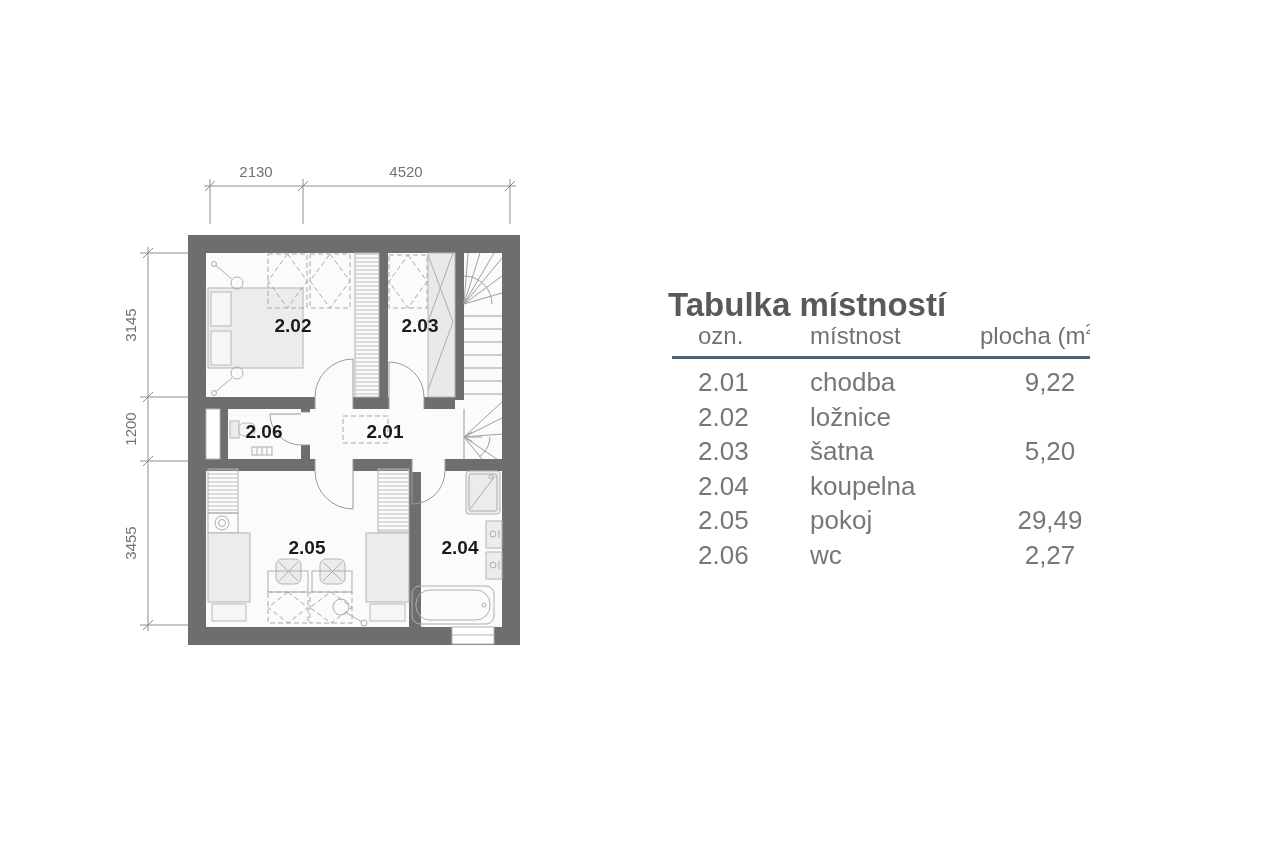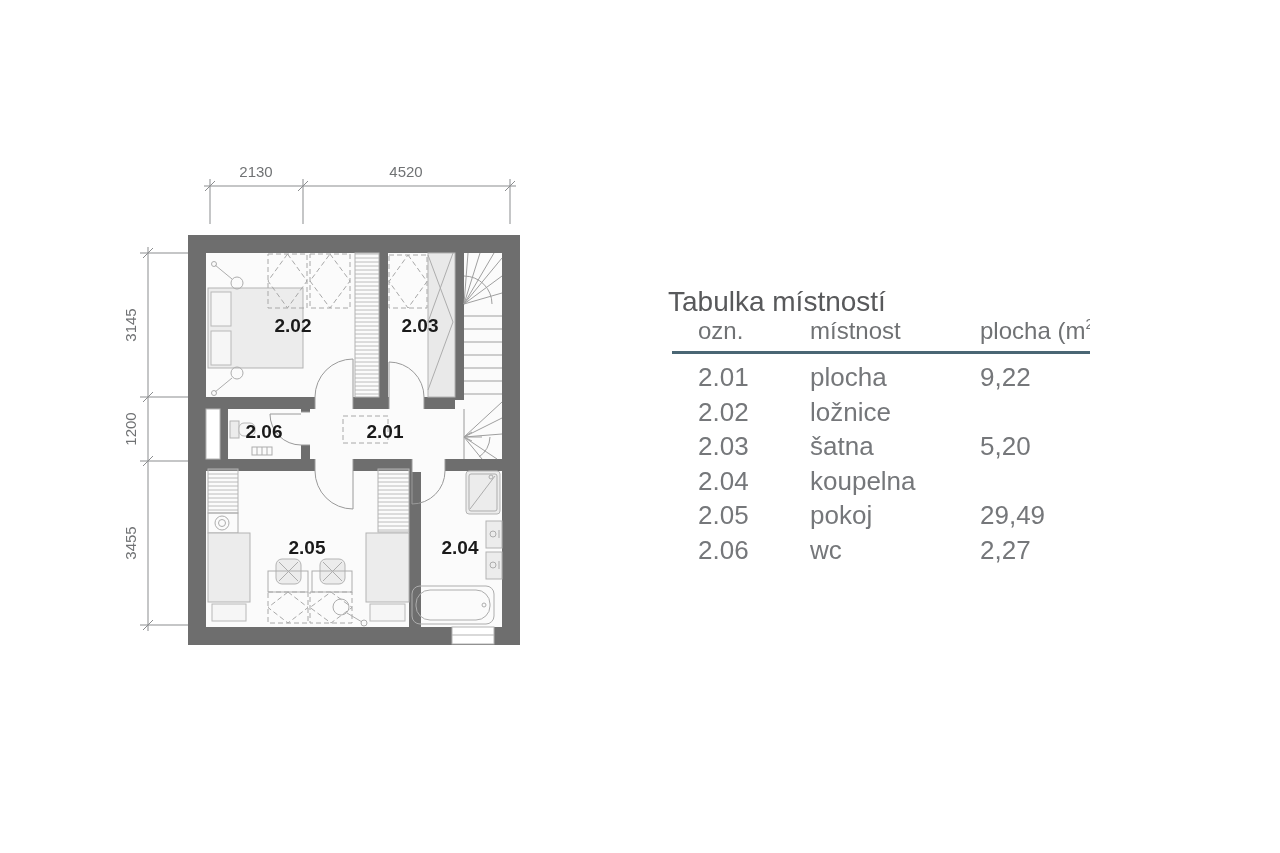--- a/index.html
+++ b/index.html
@@ -14,31 +14,31 @@
   .furn{stroke:#adadad;stroke-width:1;fill:none;}
   .furn-fill{stroke:#b3b3b3;stroke-width:1;fill:#ececec;}
   .furn-light{stroke:#b8b8b8;stroke-width:1;fill:#f6f6f6;}
   .door-arc{stroke:#9a9a9a;stroke-width:1;fill:none;}
   .jamb{stroke:#9a9a9a;stroke-width:1;}
   .dash{stroke:#a8a8a8;stroke-width:1;fill:none;stroke-dasharray:5 3;}
   .stair{stroke:#9f9f9f;stroke-width:1;fill:none;}
   .dimline{stroke:#8b8d8f;stroke-width:1;}
   
   .table-block{position:absolute;left:668px;top:288px;width:512px;color:#75777a;}
-  .tbl-title{font-size:28px;font-weight:normal;color:#58595b;line-height:1;}
+  .tbl-title{font-size:33px;font-weight:bold;color:#58595b;line-height:1;}
   .tbl-row{display:grid;grid-template-columns:142px 1fr 200px;align-items:baseline;}
   .tbl-header{margin-top:2px;font-size:24px;line-height:1.1;color:#707274;}
   .tbl-header .c1{padding-left:30px;}
   .tbl-header .c3{text-align:left;}
   .tbl-header sup{font-size:14px;position:relative;top:-1px;}
   .tbl-rule{height:3px;background:#4a6674;margin:7px 0 0 4px;width:487px;}
   .tbl-body{margin-top:6px;font-size:26px;}
   .tbl-body .tbl-row{height:34.5px;line-height:34.5px;}
   .tbl-body .c1{padding-left:30px;}
-  .tbl-body .c3{text-align:left;padding-right:60px;}
+  .tbl-body .c3{text-align:center;padding-right:60px;}
   
   .watermark{
     position:absolute;left:1205px;top:828px;font-size:33px;letter-spacing:1px;
     color:#d7d8dc;font-weight:700;
   }
 </style>
 </head>
 <body>
 
 <div id="page">
@@ -261,21 +261,21 @@
       <div class="c1">ozn.</div>
       <div class="c2">místnost</div>
       <div class="c3"><span>plocha (m</span><sup>2</sup><span>)</span></div>
     </div>
 
     <div class="tbl-rule"></div>
 
     <div class="tbl-body">
       <div class="tbl-row">
         <div class="c1">2.01</div>
-        <div class="c2">plocha</div>
+        <div class="c2">chodba</div>
         <div class="c3">9,22</div>
       </div>
       <div class="tbl-row">
         <div class="c1">2.02</div>
         <div class="c2">ložnice</div>
       </div>
       <div class="tbl-row">
         <div class="c1">2.03</div>
         <div class="c2">šatna</div>
         <div class="c3">5,20</div>

